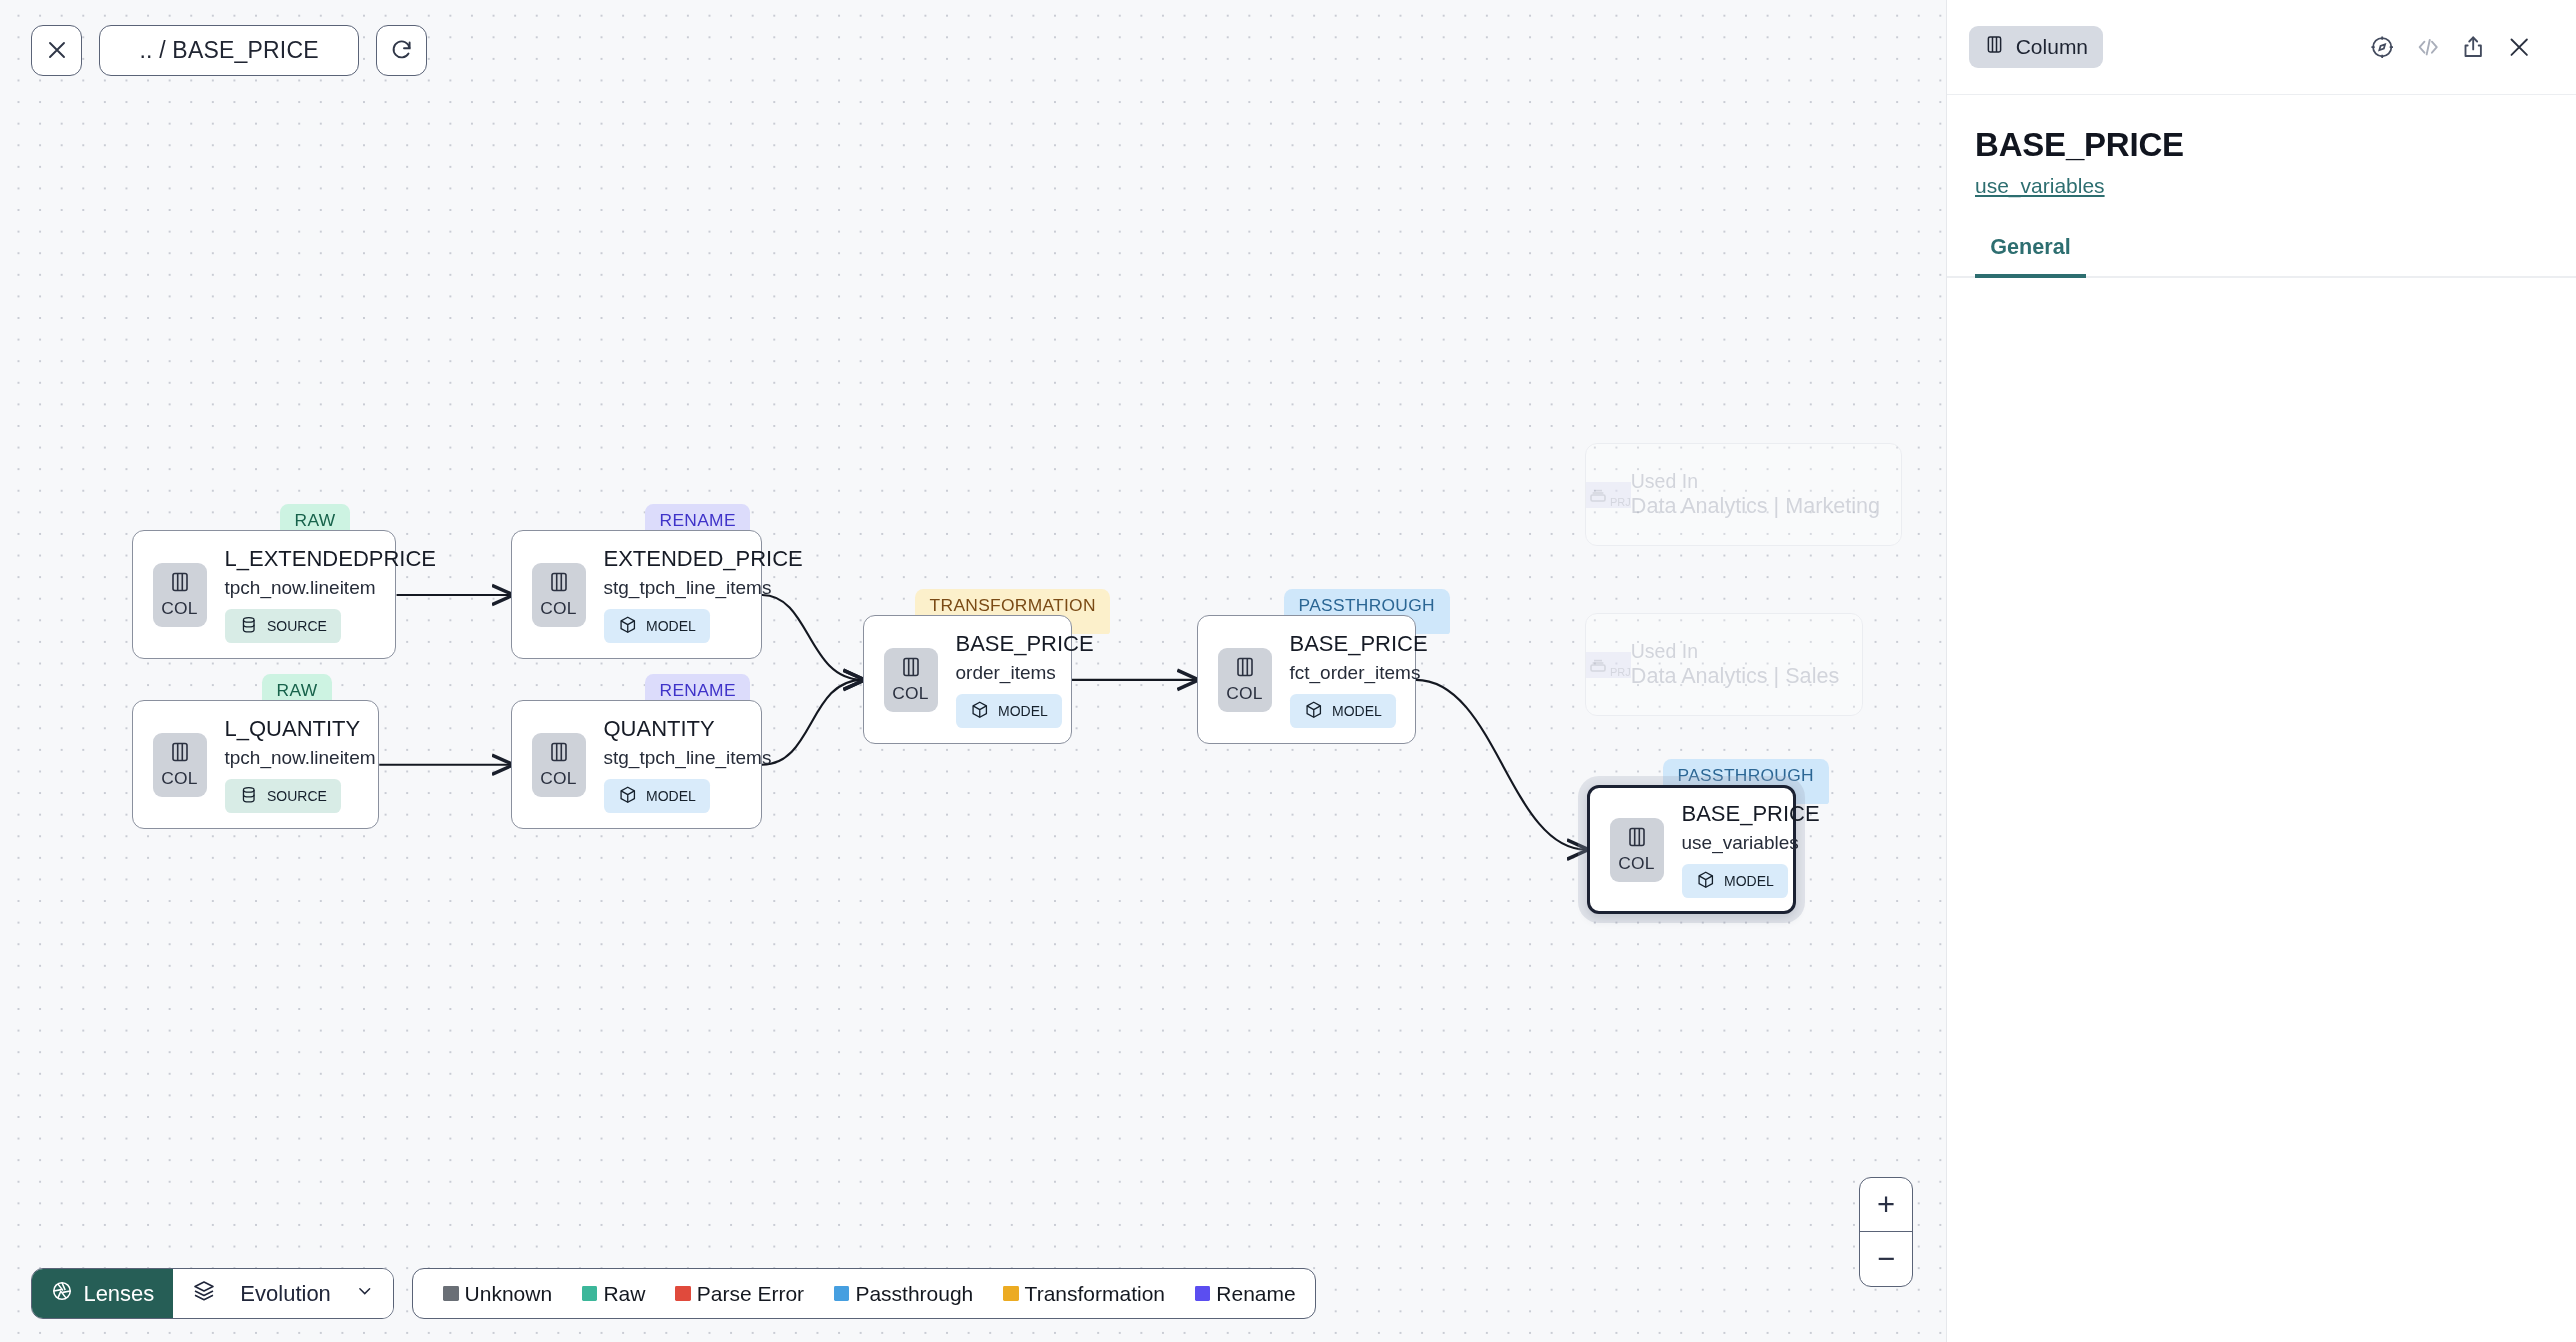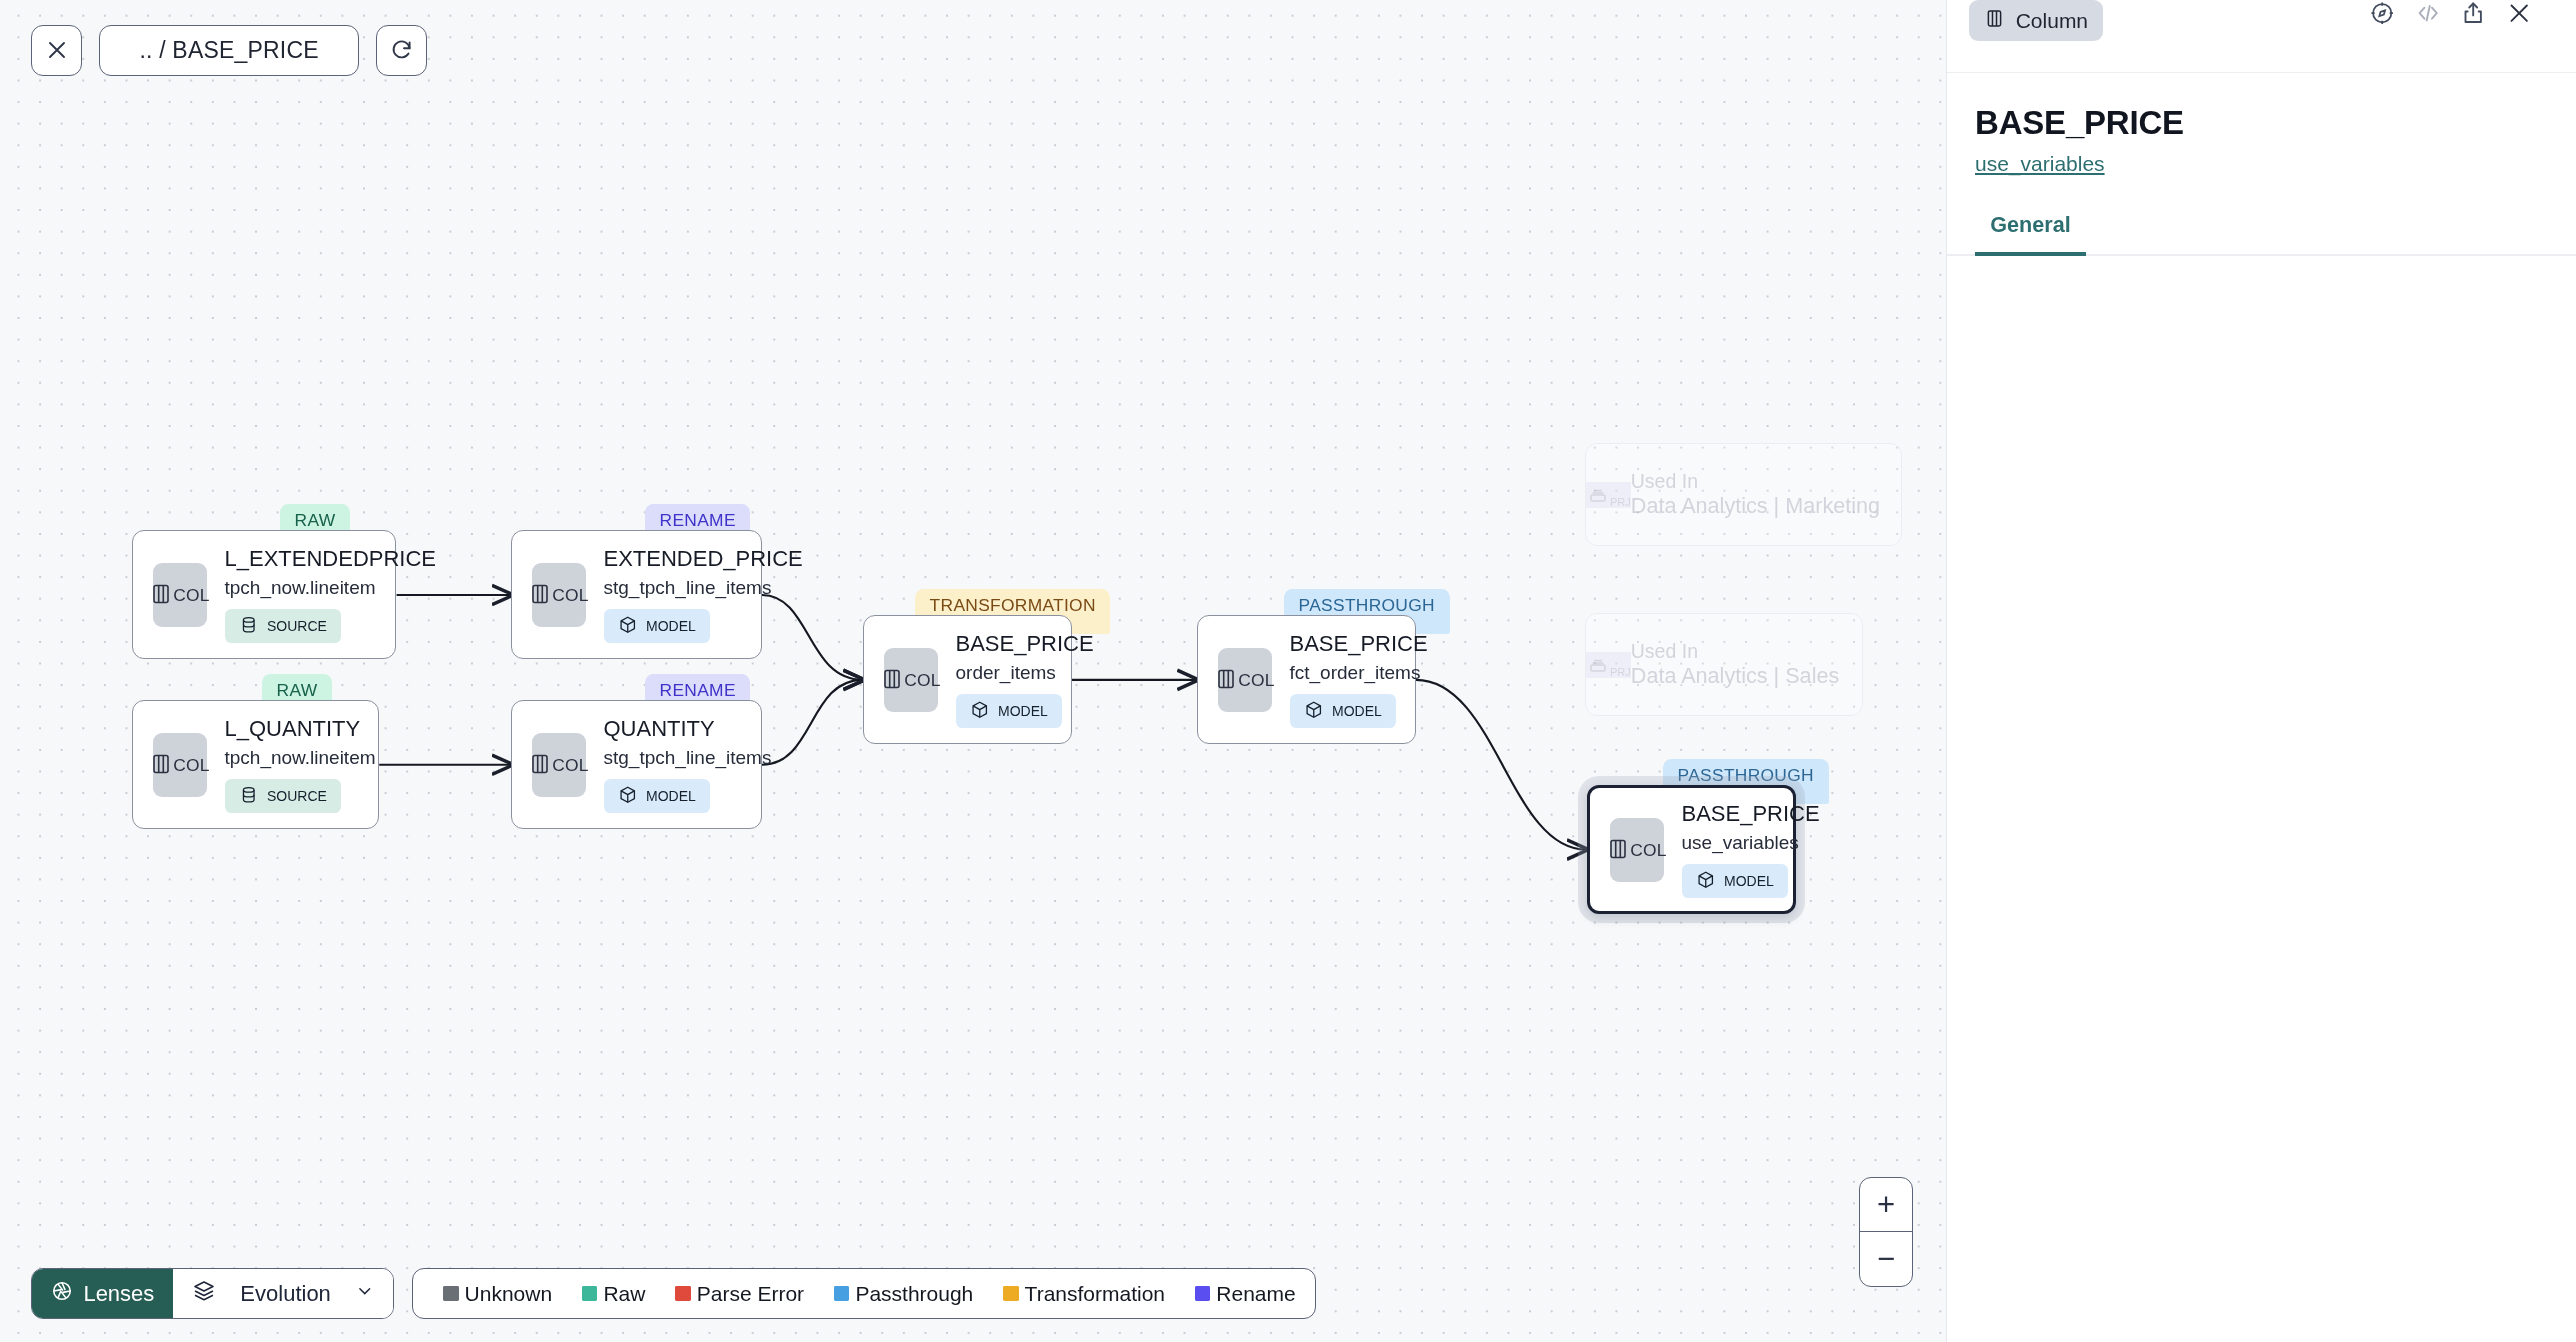--- a/index.html
+++ b/index.html
@@ -39,21 +39,21 @@
     border-radius: 12px; cursor: pointer;
     display: flex; align-items: center; z-index: 3;
   }
   .node.selected {
     border: 3.5px solid #1b2132;
     box-shadow: 0 0 0 9px rgba(160,168,185,.26), 0 3.5px 11px rgba(40,48,70,.2);
     z-index: 5;
   }
   .node .icon-box {
     width: 54px; height: 64px; background: #ced2d9; border-radius: 9px;
-    display: flex; flex-direction: row; align-items: center; justify-content: center;
+    display: flex; flex-direction: column; align-items: center; justify-content: center;
     margin-left: 19.5px; flex: none; color: #2b3140;
   }
   .node .icon-box .lbl { font-size: 17.4px; margin-top: 2.1px; letter-spacing: 0.3px; }
   .node .body { padding-left: 18px; display: flex; flex-direction: column; gap: 4.9px; }
   .node .n-title { font-size: 22px; color: #161b26; white-space: nowrap; }
   .node .n-sub   { font-size: 19px; color: #262c39; white-space: nowrap; }
   .badge-src {
     margin-top: 5.6px; align-self: flex-start; display: flex; align-items: center; gap: 9px;
     font-size: 14px; padding: 5.6px 14px; border-radius: 6.3px; white-space: nowrap;
   }
@@ -104,21 +104,21 @@
   }
   .zoom-ctl div {
     height: 54px; display: flex; align-items: center; justify-content: center;
     font-size: 31px; color: #2a3044; cursor: pointer; font-weight: 300;
   }
   .zoom-ctl div:first-child { border-bottom: 1.5px solid #5a6377; }
 
   
   #panel { width: 630px; height: 1343px; background: #fff; border-left: 1.4px solid #e6e8ec;
            position: relative; display: flex; flex-direction: column; }
-  .p-head { height: 73px; display: flex; align-items: flex-start; padding: 0 44px 0 22px;
+  .p-head { height: 95px; display: flex; align-items: center; padding: 0 44px 0 22px;
             border-bottom: 1.4px solid #eceef1; flex: none; }
   .chip { background: #d6dae2; border-radius: 9px; padding: 7.7px 15.3px; display: flex;
           align-items: center; gap: 10.4px; font-size: 21px; color: #1e2432; cursor: pointer; }
   .p-head-actions { margin-left: auto; display: flex; align-items: center; gap: 19px; color: #434b5e; }
   .p-head-actions span { cursor: pointer; display: flex; align-items: center; }
   .p-title { font-size: 33px; font-weight: bold; color: #11151f; padding: 31px 28px 0 28px; letter-spacing: -0.2px; }
   .p-link-sub { padding: 9.7px 28px 0 28px; }
   .p-link-sub a { font-size: 21px; color: #2d6e70; text-decoration: underline; cursor: pointer; }
   .tabs { margin-top: 36px; padding: 0 28px; border-bottom: 2.1px solid #eceef1; display: flex; flex: none; }
   .tab { font-size: 21.6px; color: #2d6e70; font-weight: bold; padding: 0 15.3px 14px 15.3px;

